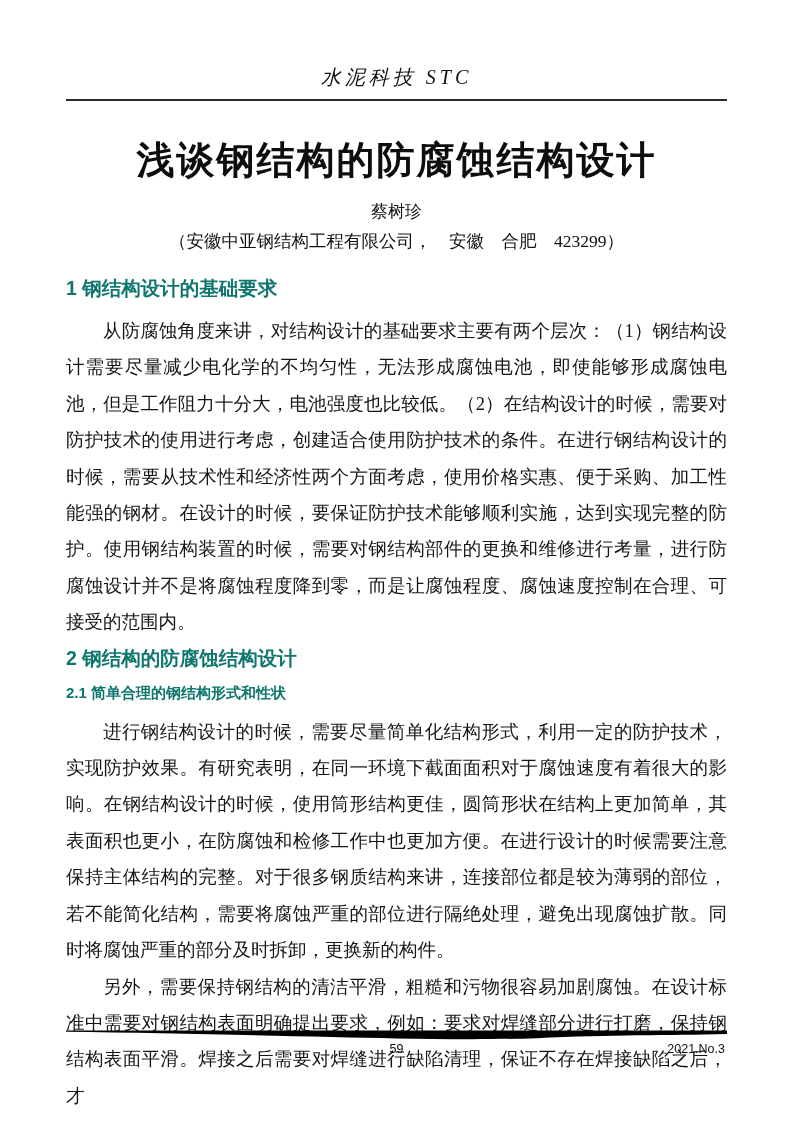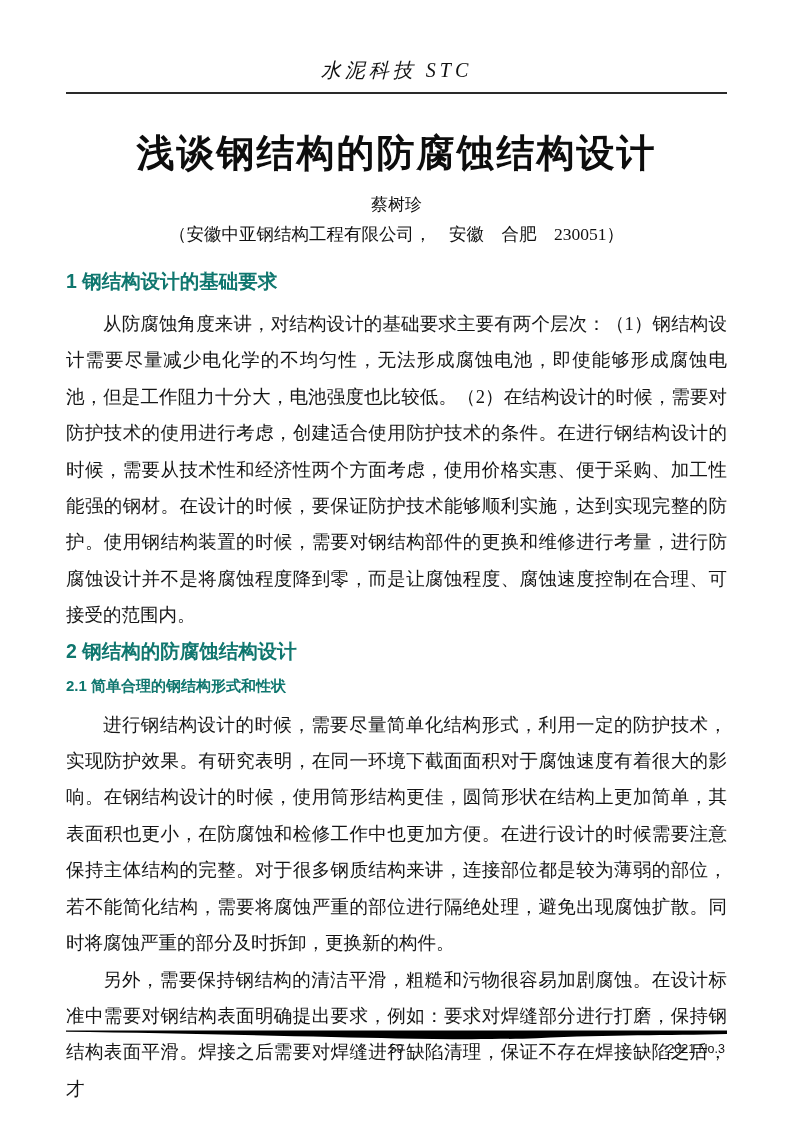--- a/index.html
+++ b/index.html
@@ -6,21 +6,21 @@
   html, body { margin: 0; padding: 0; background: #ffffff; }
   .page {
     position: relative;
     width: 793px;
     height: 1122px;
     margin: 0 auto;
     background: #ffffff;
     color: #111111;
     overflow: hidden;
   }
-  .content { padding: 1px 66px; }
+  .content { padding: 8px 66px; }
 
   .journal-header {
     padding-top: 56px;
     text-align: center;
     font-family: "Liberation Serif", serif;
     font-style: italic;
     font-size: 20px;
     line-height: 27px;
     letter-spacing: 4px;
     color: #111;
@@ -105,21 +105,21 @@
   <div class="content">
 
     <div class="journal-header">水泥科技 STC</div>
 
     <hr class="header-rule">
 
     <h1 class="article-title">浅谈钢结构的防腐蚀结构设计</h1>
 
     <div class="author">蔡树珍</div>
 
-    <div class="affiliation">（安徽中亚钢结构工程有限公司，　安徽　合肥　230051）</div>
+    <div class="affiliation">（安徽中亚钢结构工程有限公司，　安徽　合肥　423299）</div>
 
     <h2 class="sec-heading level1-first">1 钢结构设计的基础要求</h2>
 
     <p class="body-par first-after-heading">从防腐蚀角度来讲，对结构设计的基础要求主要有两个层次：（1）钢结构设计需要尽量减少电化学的不均匀性，无法形成腐蚀电池，即使能够形成腐蚀电池，但是工作阻力十分大，电池强度也比较低。（2）在结构设计的时候，需要对防护技术的使用进行考虑，创建适合使用防护技术的条件。在进行钢结构设计的时候，需要从技术性和经济性两个方面考虑，使用价格实惠、便于采购、加工性能强的钢材。在设计的时候，要保证防护技术能够顺利实施，达到实现完整的防护。使用钢结构装置的时候，需要对钢结构部件的更换和维修进行考量，进行防腐蚀设计并不是将腐蚀程度降到零，而是让腐蚀程度、腐蚀速度控制在合理、可接受的范围内。</p>
 
     <h2 class="sec-heading level1-next">2 钢结构的防腐蚀结构设计</h2>
 
     <h3 class="sec-heading level2">2.1 简单合理的钢结构形式和性状</h3>
 
     <p class="body-par after-heading2">进行钢结构设计的时候，需要尽量简单化结构形式，利用一定的防护技术，实现防护效果。有研究表明，在同一环境下截面面积对于腐蚀速度有着很大的影响。在钢结构设计的时候，使用筒形结构更佳，圆筒形状在结构上更加简单，其表面积也更小，在防腐蚀和检修工作中也更加方便。在进行设计的时候需要注意保持主体结构的完整。对于很多钢质结构来讲，连接部位都是较为薄弱的部位，若不能简化结构，需要将腐蚀严重的部位进行隔绝处理，避免出现腐蚀扩散。同时将腐蚀严重的部分及时拆卸，更换新的构件。</p>

